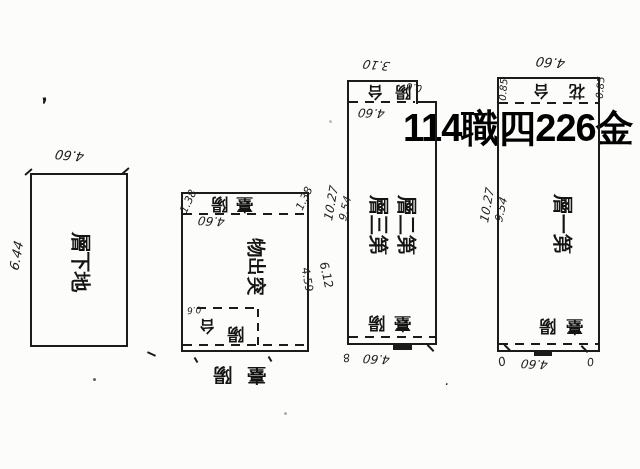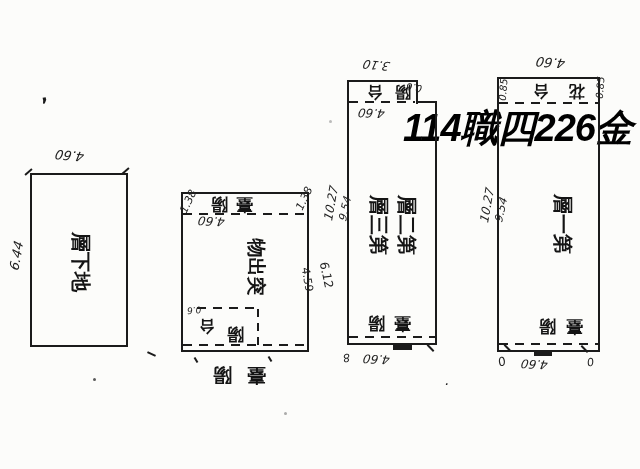--- a/index.html
+++ b/index.html
@@ -25,21 +25,21 @@
   .hw{position:absolute;font-family:"DejaVu Sans",sans-serif;font-style:italic;color:#222;
       white-space:nowrap;transform-origin:center;}
 </style>
 </head>
 <body>
 
 <div class="stage">
 
   <div class="abs" style="left:40px;top:84px;font-size:18px;font-weight:bold;transform:rotate(-12deg);">,</div>
 
-  <div class="stamp" style="left:403px;top:107px;font-style:italic;">
+  <div class="stamp" style="left:403px;top:107px;">
     <div>114職四226金</div>
   </div>
 
   <div>
     <div class="r" style="left:30px;top:173px;width:98px;height:174px;"></div>
     <div class="tk" style="left:24px;top:171px;transform:rotate(-40deg);"></div>
     <div class="tk" style="left:121px;top:170px;transform:rotate(-40deg);"></div>
     <div class="hw" style="left:55px;top:148px;font-size:13px;transform:rotate(185deg) skewX(-6deg);">4.60</div>
     <div class="hw" style="left:2px;top:248px;font-size:13px;transform:rotate(-80deg) skewX(-8deg);">6.44</div>
     <div class="vl cjk" style="left:47px;top:251px;width:66px;height:22px;font-size:20px;">層下地</div>

